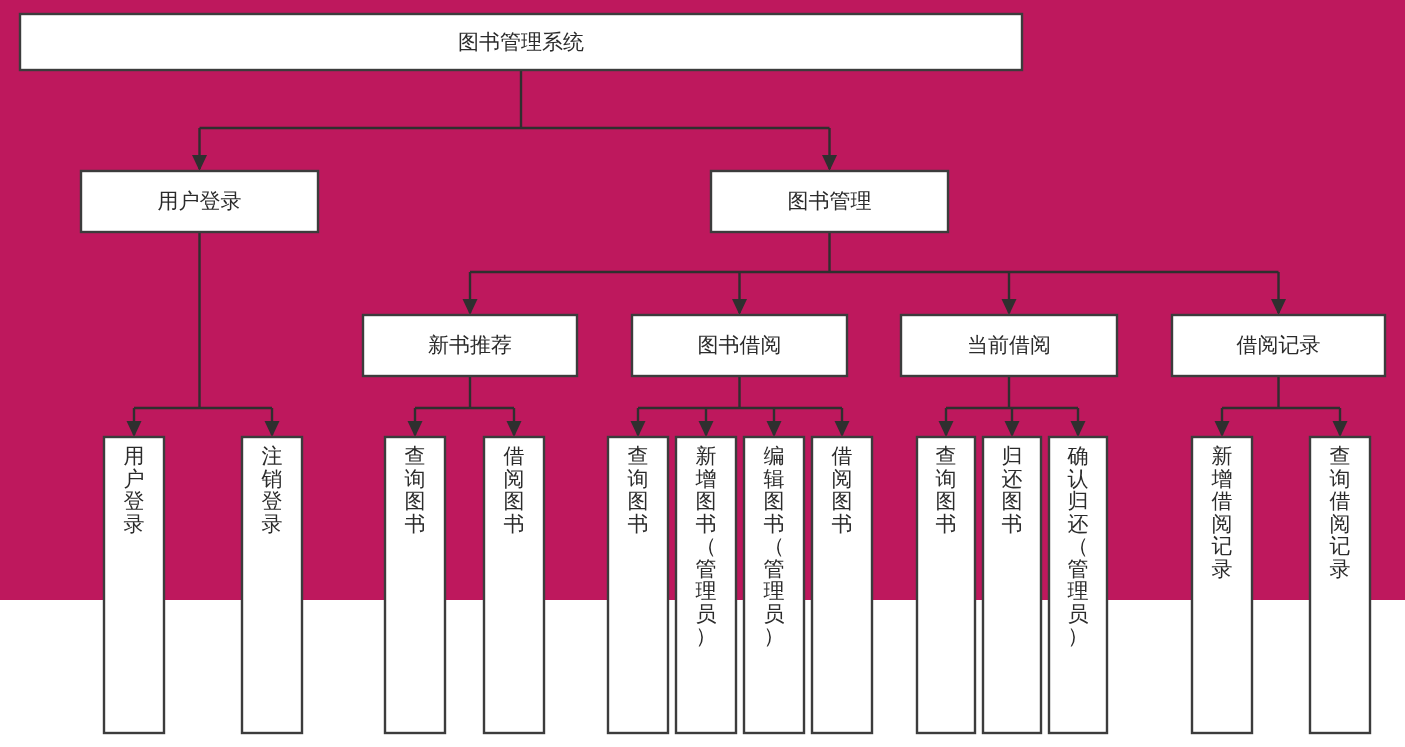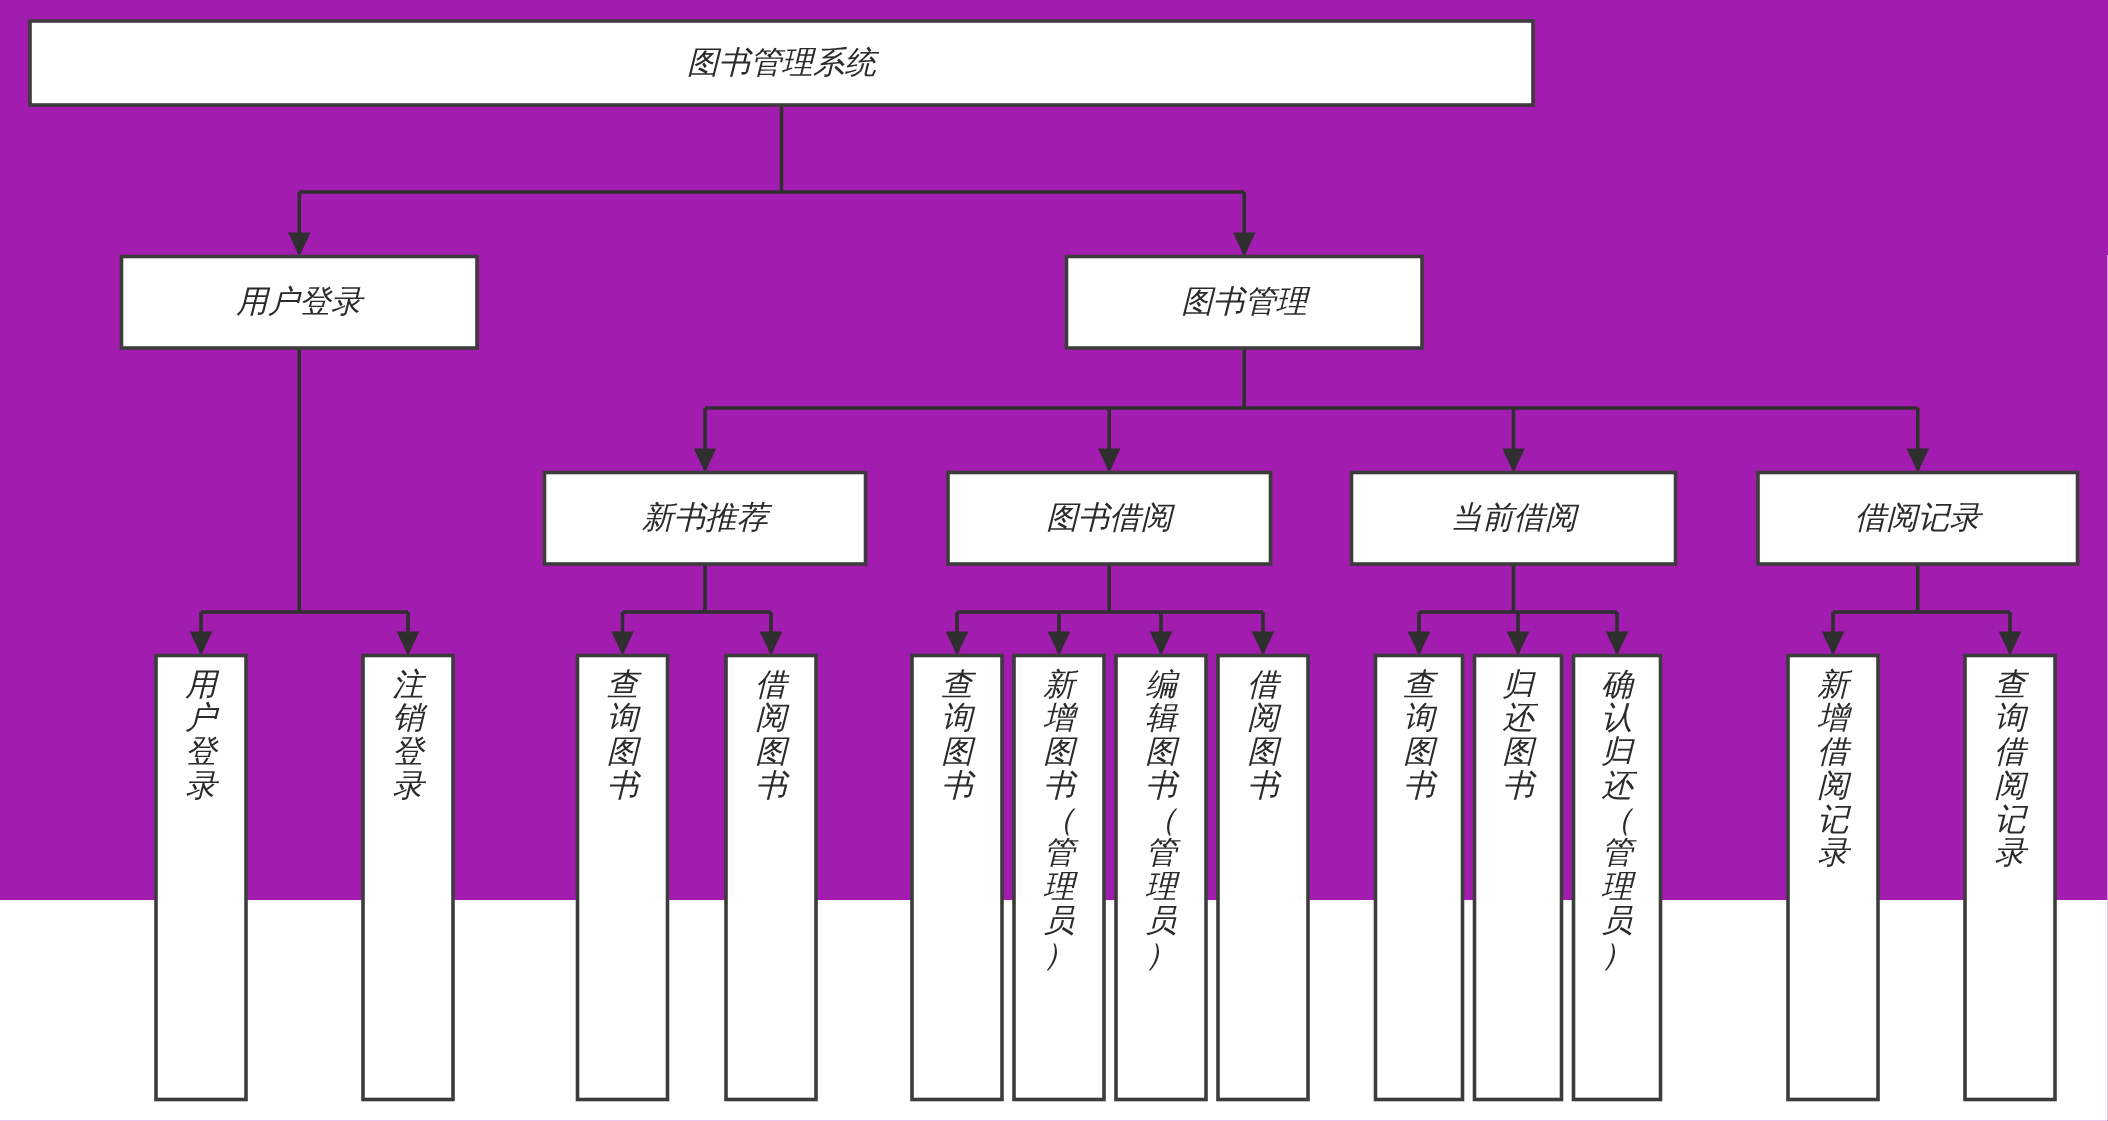--- a/index.html
+++ b/index.html
@@ -10,22 +10,21 @@
   body {
     width: 1405px;
     height: 747px;
     font-family: "Liberation Sans", "DejaVu Sans", sans-serif;
     overflow: hidden;
   }
   #diagram-root {
     position: relative;
     width: 1405px;
     height: 600px;
-    background: #a21caf;
-    font-style: italic;
+    background: #be185d;
   }
   svg#flow-svg {
     position: absolute;
     left: 0;
     top: 0;
     width: 1405px;
     height: 747px;
     display: block;
   }
   .node-box {

